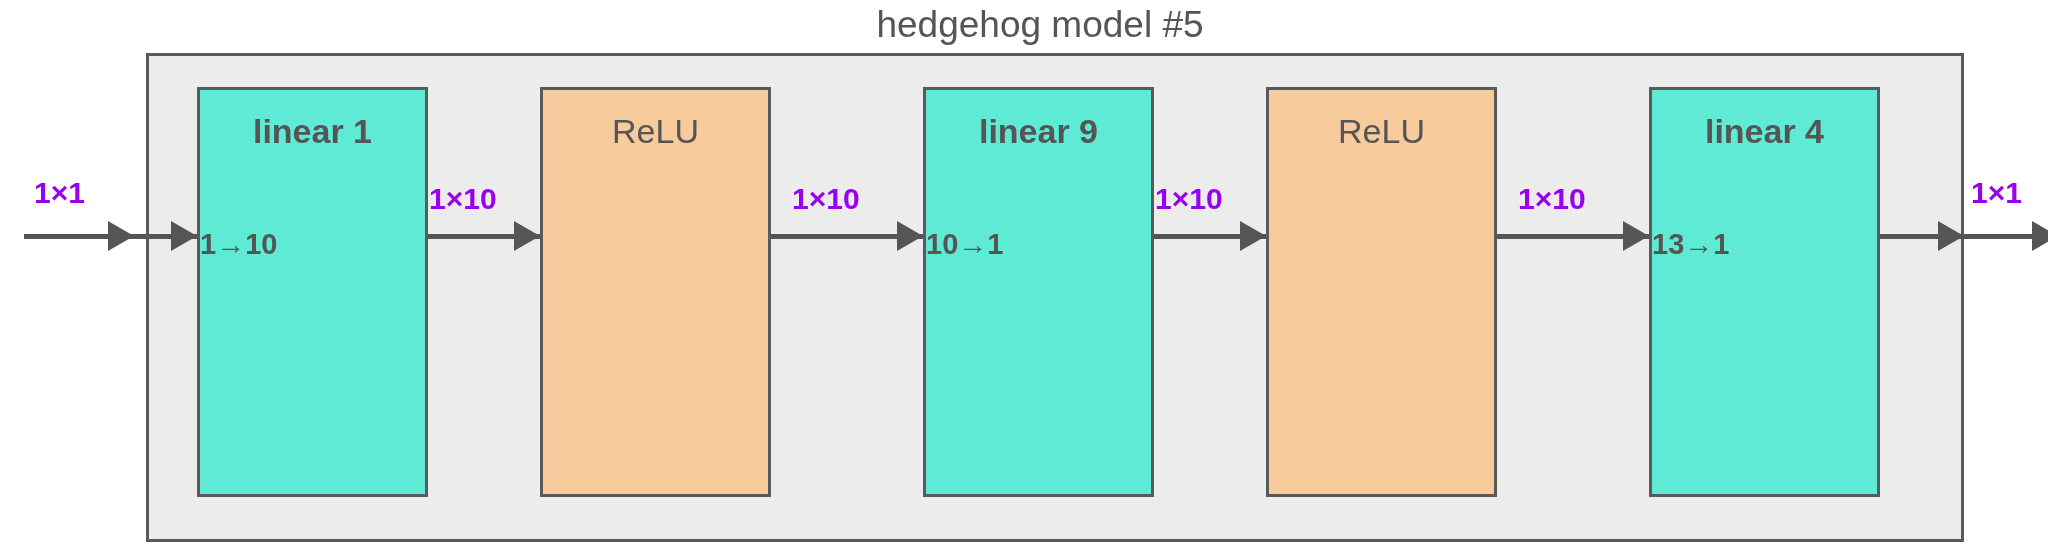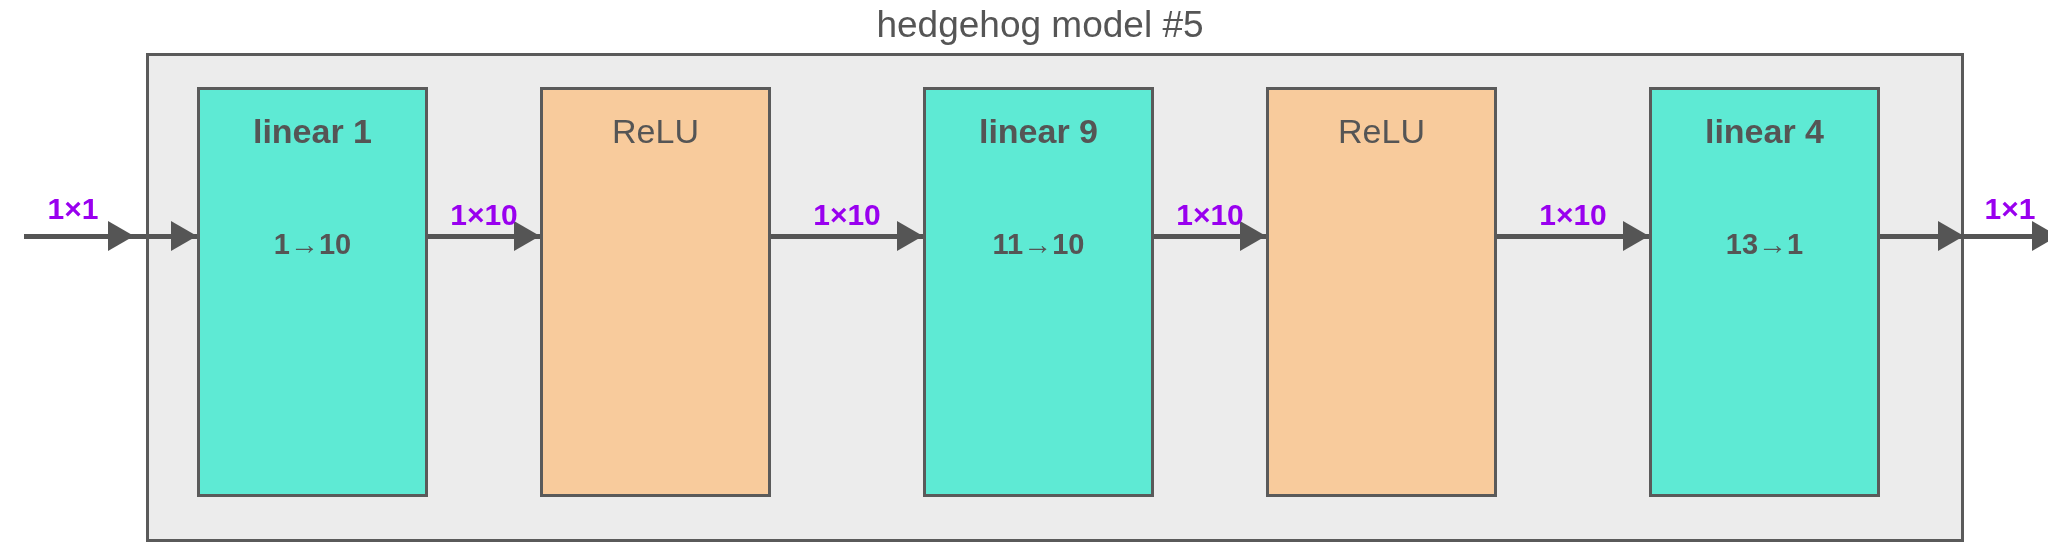--- a/index.html
+++ b/index.html
@@ -45,34 +45,31 @@
     position:absolute;
     left:0;top:22px;width:100%;
     text-align:center;
     font-size:34px;
     color:#555555;
     white-space:nowrap;
   }
   .block .blk-sub{
     position:absolute;
     left:0;top:138px;width:100%;
-    text-align:center;
     font-size:29px;
     color:#555555;
     white-space:nowrap;
   }
 
   .edge-label{
     position:absolute;
     font-size:30px;
     font-weight:bold;
     color:#9900ef;
     white-space:nowrap;
-    text-align:center;
-    margin-top:16px;
   }
 
   .conn{position:absolute;height:0;}
   .conn .line{
     position:absolute;
     left:0;top:0;
     height:5px;
     background:#555555;
   }
   .arrowhead{
@@ -120,21 +117,21 @@
   </div>
 
   <div class="conn" style="left:755px;top:234px;width:152px;">
     <div class="line" style="width:152px;"></div>
     <div class="arrowhead" style="left:126px;top:-13px;"></div>
   </div>
   <div class="edge-label" style="left:776px;top:182px;width:110px;">1×10</div>
 
   <div class="block green" style="left:907px;">
     <div class="blk-title">linear 9</div>
-    <div class="blk-sub">11→10</div>
+    <div class="blk-sub">10→1</div>
   </div>
 
   <div class="conn" style="left:1138px;top:234px;width:112px;">
     <div class="line" style="width:112px;"></div>
     <div class="arrowhead" style="left:86px;top:-13px;"></div>
   </div>
   <div class="edge-label" style="left:1139px;top:182px;width:110px;">1×10</div>
 
   <div class="block orange" style="left:1250px;">
     <div class="blk-title">ReLU</div>

